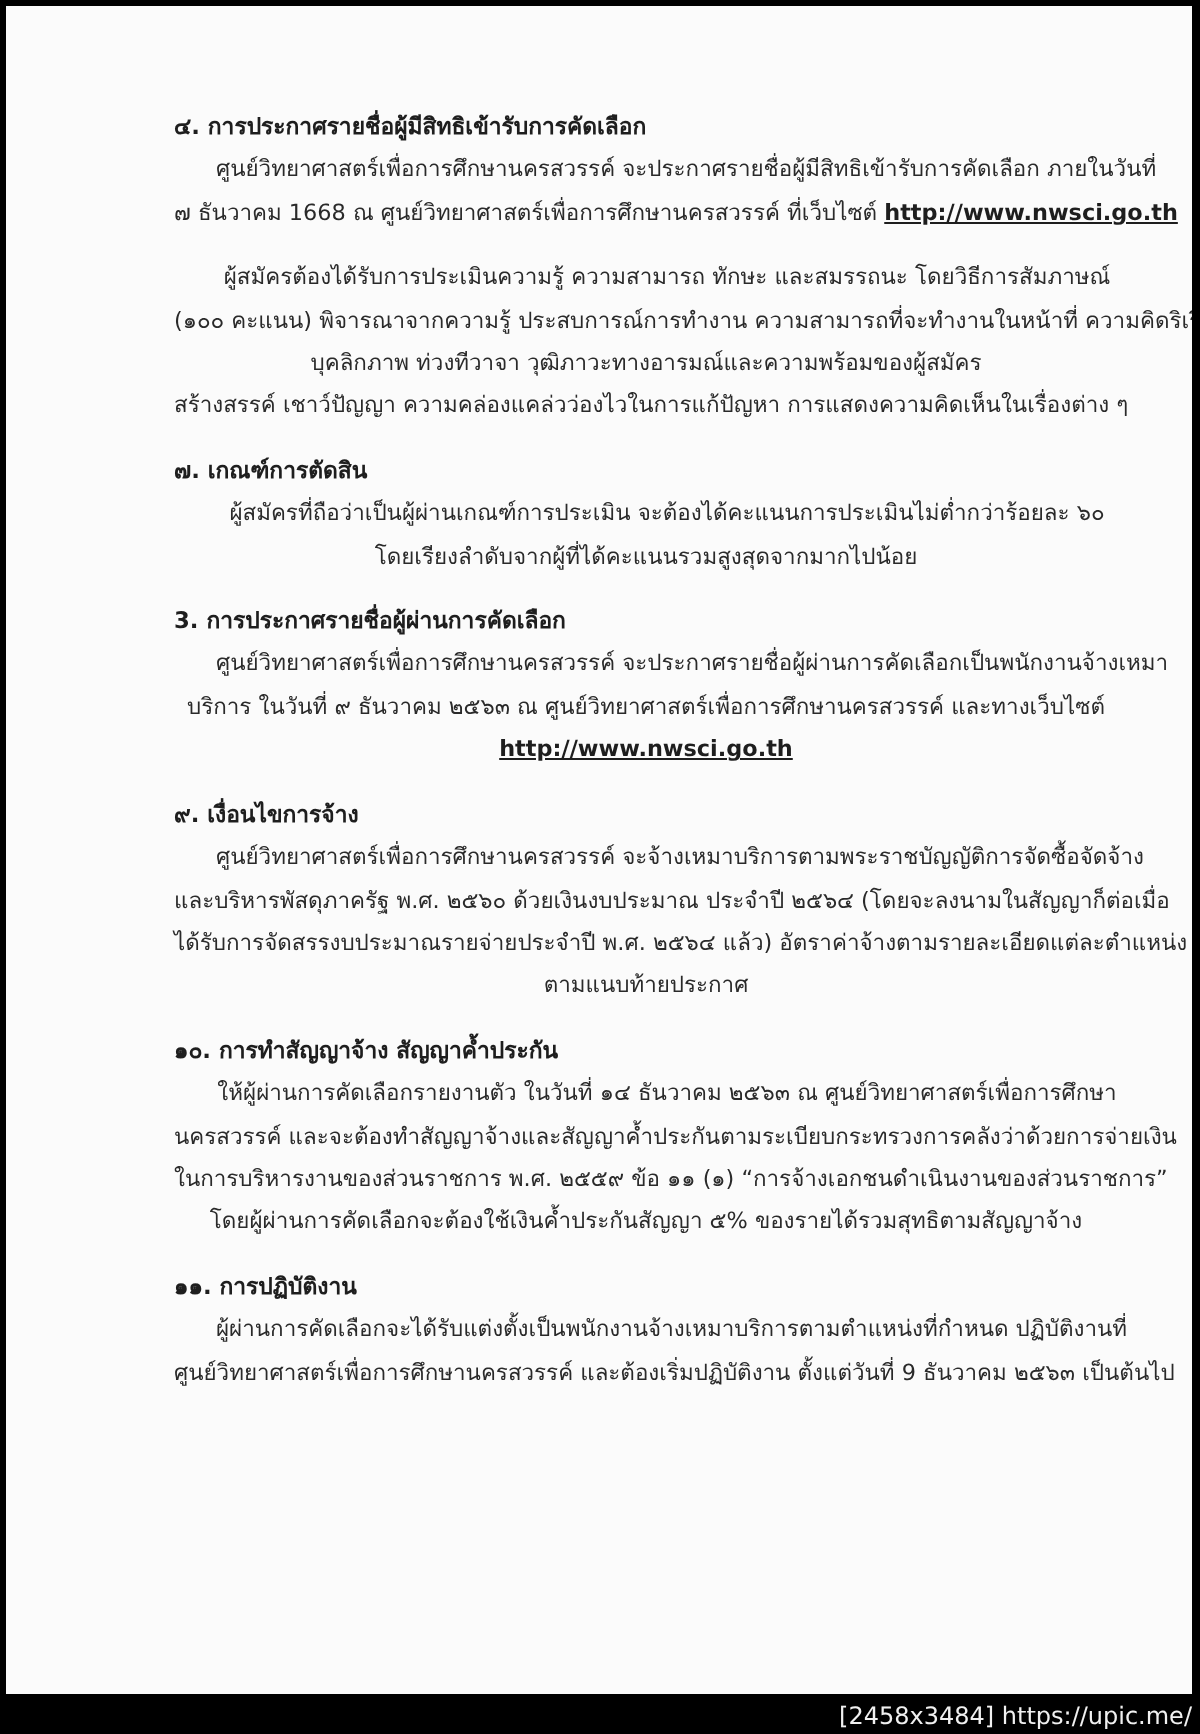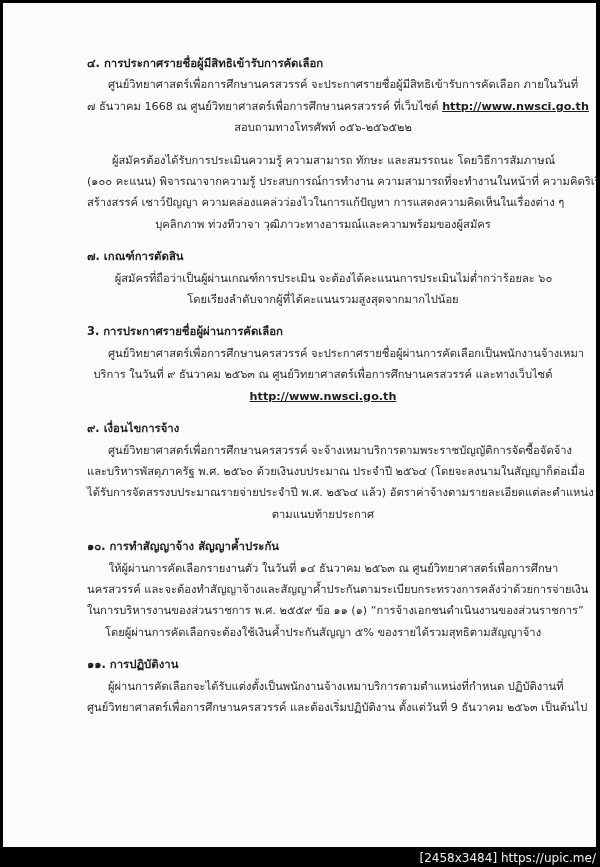--- a/index.html
+++ b/index.html
@@ -61,28 +61,27 @@
   <div class="content">
 
     <div class="section">
       <div class="heading">๔. การประกาศรายชื่อผู้มีสิทธิเข้ารับการคัดเลือก</div>
       <div class="line indent">ศูนย์วิทยาศาสตร์เพื่อการศึกษานครสวรรค์ จะประกาศรายชื่อผู้มีสิทธิเข้ารับการคัดเลือก ภายในวันที่</div>
       <div class="line">
         <span>๗ ธันวาคม 1668 ณ ศูนย์วิทยาศาสตร์เพื่อการศึกษานครสวรรค์ ที่เว็บไซต์</span>
         <span> </span>
         <span class="link">http://www.nwsci.go.th</span>
       </div>
-      <div class="line">สอบถามทางโทรศัพท์ ๐๕๖-๒๕๖๕๒๒</div>
     </div>
 
     <div class="section">
       <div class="line indent">ผู้สมัครต้องได้รับการประเมินความรู้ ความสามารถ ทักษะ และสมรรถนะ โดยวิธีการสัมภาษณ์</div>
       <div class="line">(๑๐๐ คะแนน) พิจารณาจากความรู้ ประสบการณ์การทำงาน ความสามารถที่จะทำงานในหน้าที่ ความคิดริเริ่ม</div>
+      <div class="line">บุคลิกภาพ ท่วงทีวาจา วุฒิภาวะทางอารมณ์และความพร้อมของผู้สมัคร</div>
       <div class="line">สร้างสรรค์ เชาว์ปัญญา ความคล่องแคล่วว่องไวในการแก้ปัญหา การแสดงความคิดเห็นในเรื่องต่าง ๆ</div>
-      <div class="line">บุคลิกภาพ ท่วงทีวาจา วุฒิภาวะทางอารมณ์และความพร้อมของผู้สมัคร</div>
     </div>
 
 
     <div class="section">
       <div class="heading">๗. เกณฑ์การตัดสิน</div>
       <div class="line indent">ผู้สมัครที่ถือว่าเป็นผู้ผ่านเกณฑ์การประเมิน จะต้องได้คะแนนการประเมินไม่ต่ำกว่าร้อยละ ๖๐</div>
       <div class="line">โดยเรียงลำดับจากผู้ที่ได้คะแนนรวมสูงสุดจากมากไปน้อย</div>
     </div>
 
     <div class="section">

